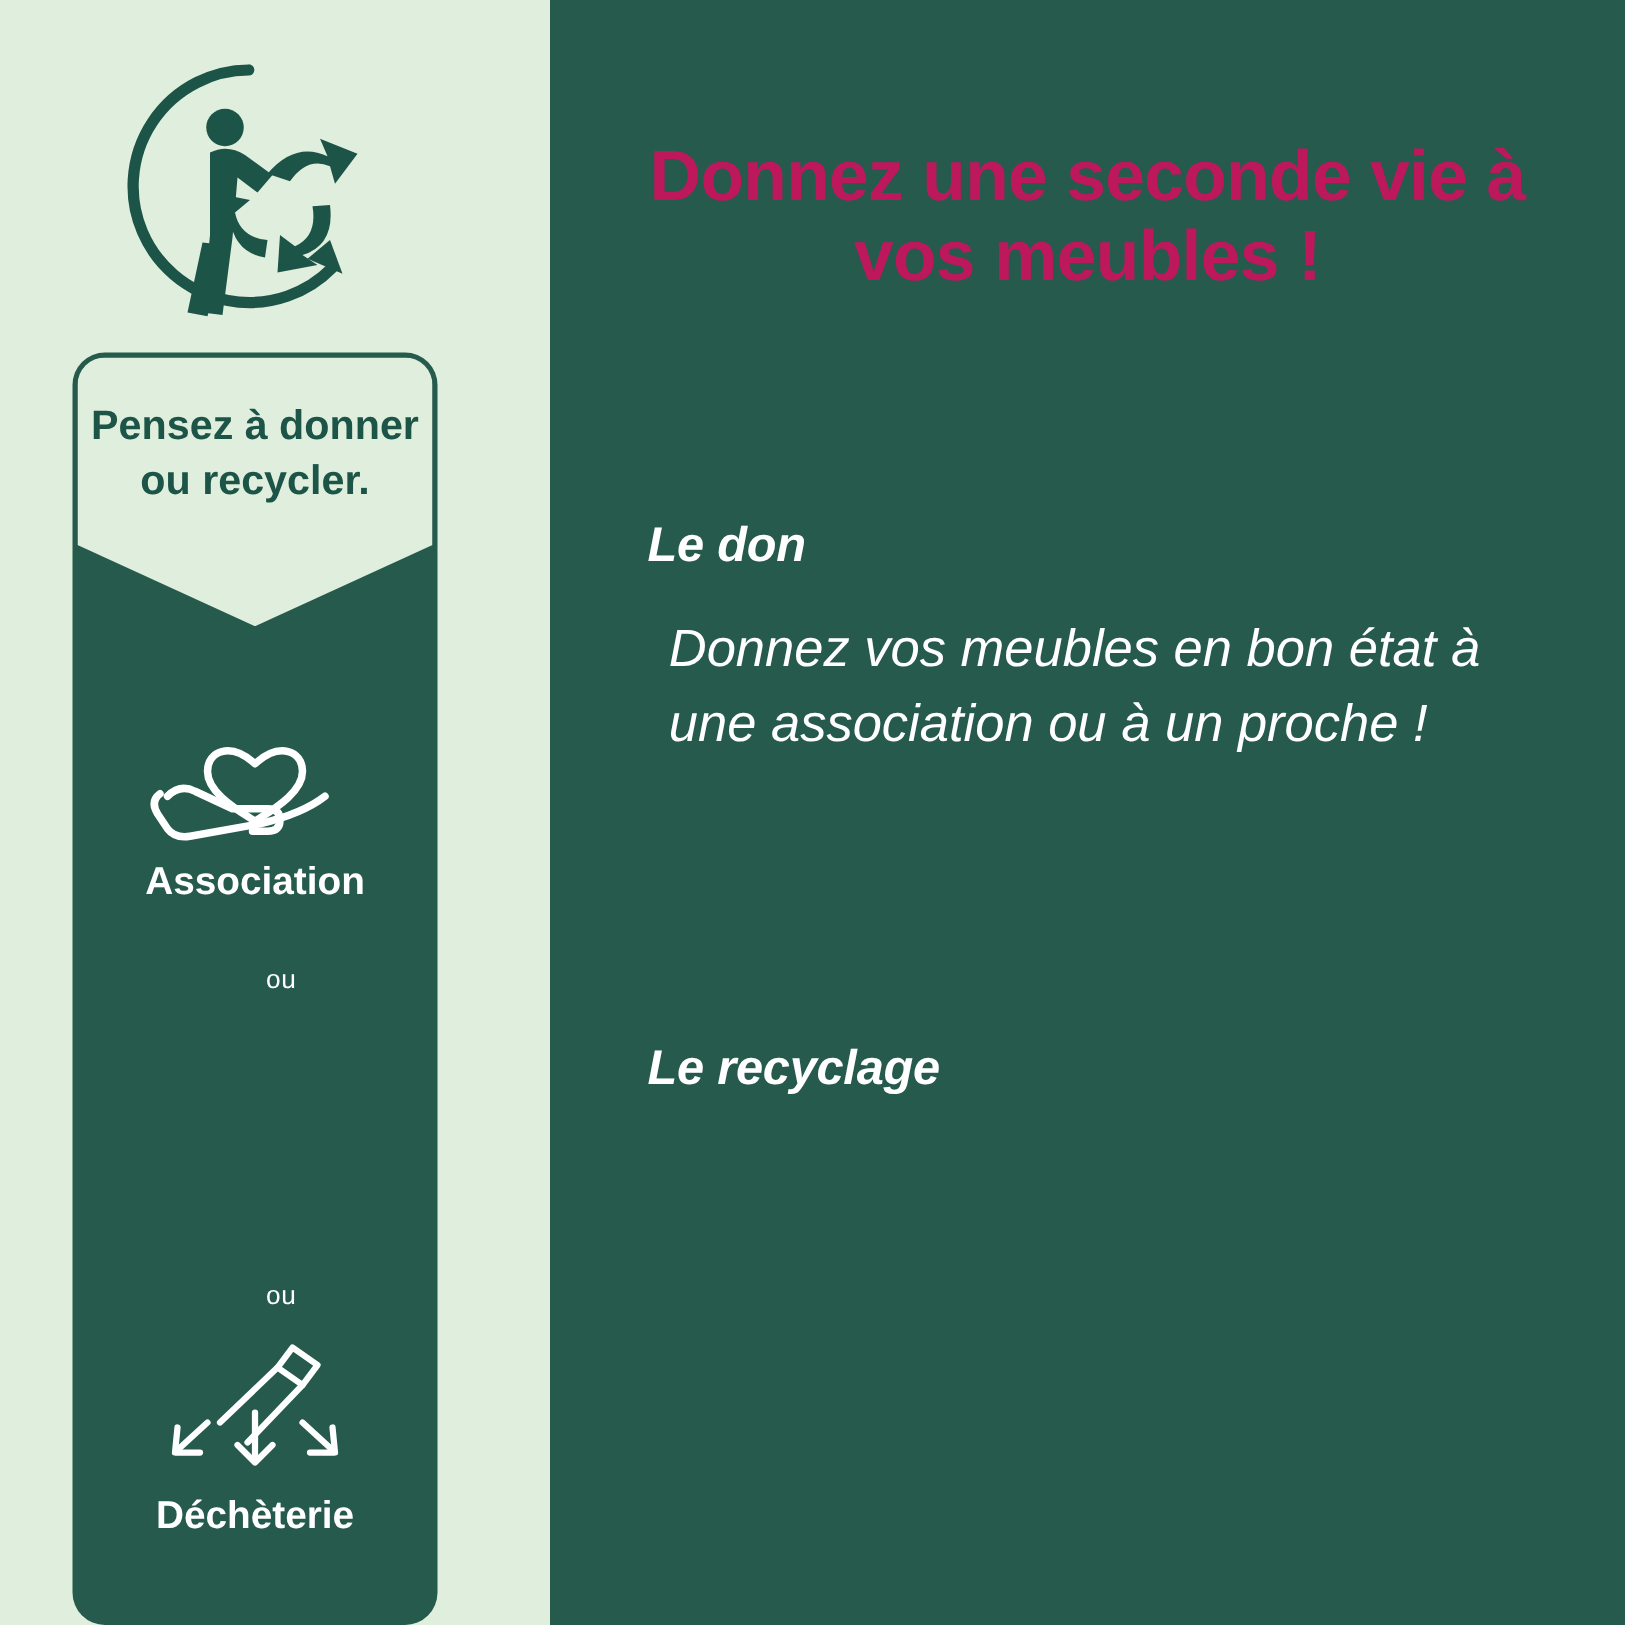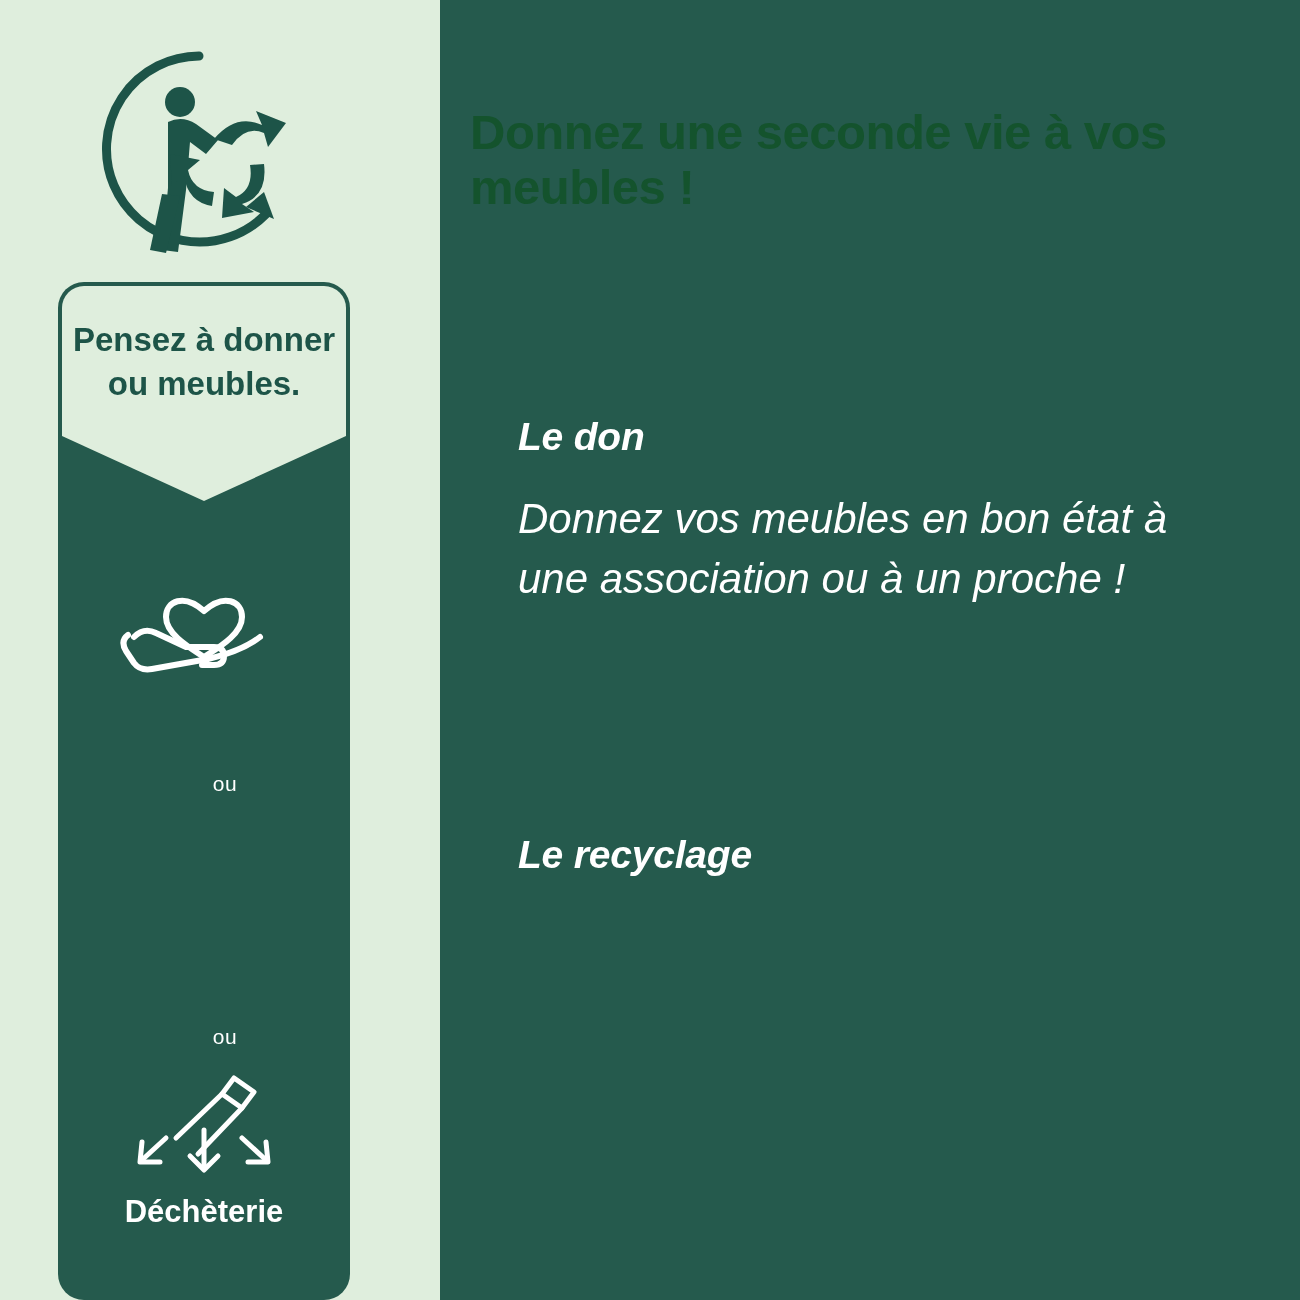--- a/index.html
+++ b/index.html
@@ -26,44 +26,44 @@
     top: 0;
     width: 860px;
     height: 1300px;
     background: #255a4d;
   }
   .headline {
     position: absolute;
     left: 470px;
     top: 72px;
     width: 800px;
-    text-align: left;
-    color: #14532d;
-    font-size: 49px;
+    text-align: center;
+    color: #be185d;
+    font-size: 57px;
     font-weight: bold;
     line-height: 1.12;
     letter-spacing: -0.5px;
   }
   .section {
     position: absolute;
     left: 518px;
     width: 700px;
     color: #ffffff;
   }
   .section.don { top: 415px; }
   .section.recyclage { top: 833px; }
   .section h2 {
     margin: 0 0 30px 0;
     font-size: 39px;
     font-weight: bold;
     letter-spacing: -0.2px;
     font-style: italic;
   }
   .section p {
-    margin: 0;
+    margin: 17px;
     font-size: 42px;
     font-style: italic;
     line-height: 1.42;
     font-weight: 400;
   }
   
   .left-panel {
     position: absolute;
     left: 0;
     top: 0;
@@ -183,32 +183,33 @@
       </svg>
     </div>
 
     <div class="ribbon"></div>
 
     <div class="ribbon-head">
       <svg viewBox="0 0 284 215" width="284" height="215" aria-hidden="true">
         <path d="M22 0 H262 A22 22 0 0 1 284 22 V150 L142 215 L0 150 V22 A22 22 0 0 1 22 0 Z" fill="#dfeedd"></path>
       </svg>
     </div>
-    <div class="ribbon-head-label">Pensez à donner ou meubles.</div>
+    <div class="ribbon-head-label">Pensez à donner ou recycler.</div>
 
     <div class="ribbon-item item-assoc">
       <span class="glyph">
         <svg viewBox="0 0 180 110" width="180" height="110" aria-hidden="true">
           <g fill="none" stroke="#ffffff" stroke-width="6" stroke-linecap="round" stroke-linejoin="round">
             <path d="M90 46 C70 28 52 36 52 52 C52 70 78 84 90 92 C102 84 128 70 128 52 C128 36 110 28 90 46 Z"></path>
             <path d="M20 72 q10 -10 22 -4 l30 14 h28 q10 0 10 9 t-10 9 H88"></path>
             <path d="M14 70 q-8 6 -2 16 l8 12 q6 8 18 6 l56 -10 q34 -8 52 -22"></path>
           </g>
         </svg>
       </span>
+      <span class="label">Association</span>
     </div>
 
     <div class="ou ou-1">ou</div>
 
 
     <div class="ou ou-2">ou</div>
 
     <div class="ribbon-item item-decheterie">
       <span class="glyph">
         <svg viewBox="0 0 180 110" width="180" height="110" aria-hidden="true">

